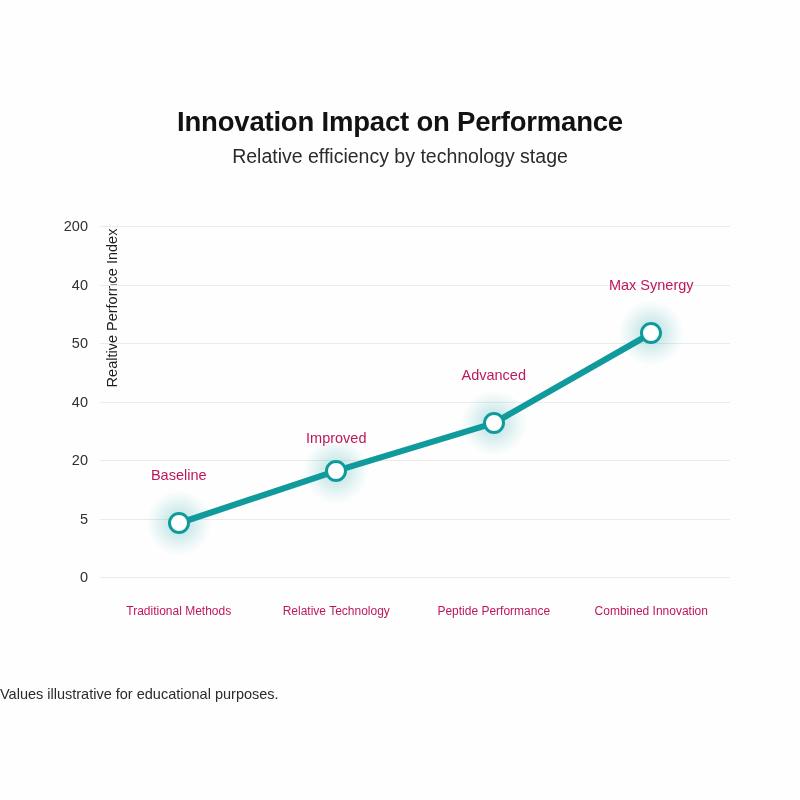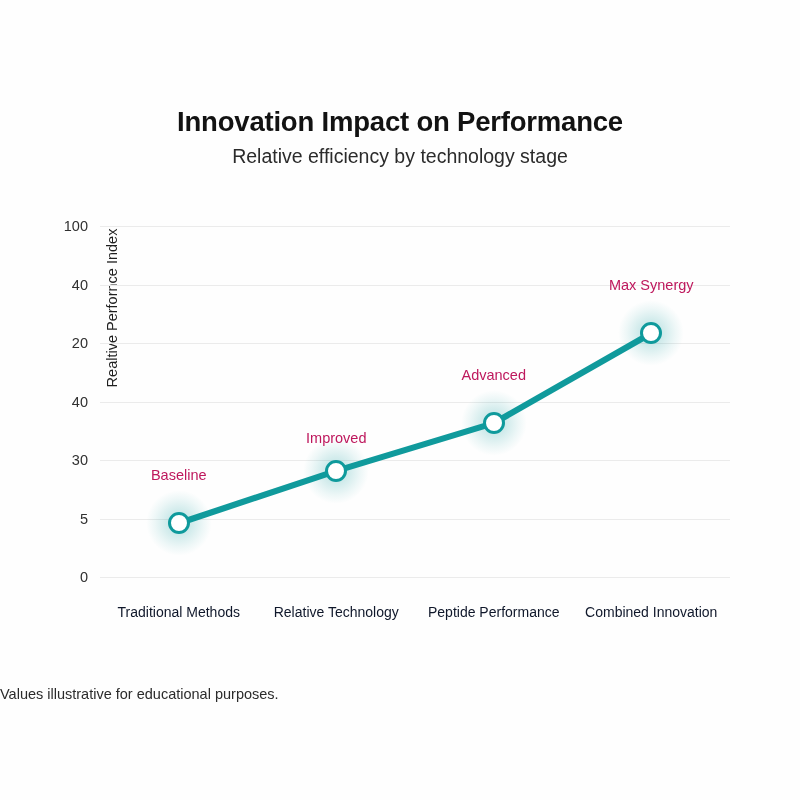--- a/index.html
+++ b/index.html
@@ -125,22 +125,22 @@
     color: #be185d;
     white-space: nowrap;
     transform: translate(-50%, 0);
     z-index: 6;
   }
 
   
   .xtick-label {
     position: absolute;
     top: 604px;
-    font-size: 14px;
-    color: #0f172a;
+    font-size: 12px;
+    color: #be185d;
     white-space: nowrap;
     transform: translateX(-50%);
   }
 
   
   #footer-note {
     position: absolute;
     left: 0;
     top: 686px;
     width: 748px;
@@ -163,25 +163,25 @@
   <div id="plot-area">
       <div class="gridline" style="top: 0px;"></div>
       <div class="gridline" style="top: 58.5px;"></div>
       <div class="gridline" style="top: 117px;"></div>
       <div class="gridline" style="top: 175.5px;"></div>
       <div class="gridline" style="top: 234px;"></div>
       <div class="gridline" style="top: 292.5px;"></div>
       <div class="gridline" style="top: 351px;"></div>
     </div>
   <div id="ytick-host">
-      <div class="ytick-wrap" style="top: 226px;">100</div>
+      <div class="ytick-wrap" style="top: 226px;">200</div>
       <div class="ytick-wrap" style="top: 284.5px;">40</div>
-      <div class="ytick-wrap" style="top: 343px;">20</div>
+      <div class="ytick-wrap" style="top: 343px;">50</div>
       <div class="ytick-wrap" style="top: 401.5px;">40</div>
-      <div class="ytick-wrap" style="top: 460px;">30</div>
+      <div class="ytick-wrap" style="top: 460px;">20</div>
       <div class="ytick-wrap" style="top: 518.5px;">5</div>
       <div class="ytick-wrap" style="top: 577px;">0</div>
     </div>
 
   <svg id="line-layer" viewBox="0 0 800 800" preserveAspectRatio="none">
     <polyline id="series-line" fill="none" stroke="#109a9c" stroke-width="6.2" stroke-linecap="round" stroke-linejoin="round" points="178.8,523.2 336.3,470.9 493.8,423.1 651.3,333.3"></polyline>
   </svg>
 
   <div id="marker-host">
       <div class="marker-glow" style="left: 178.75px; top: 523.18px;"></div>

